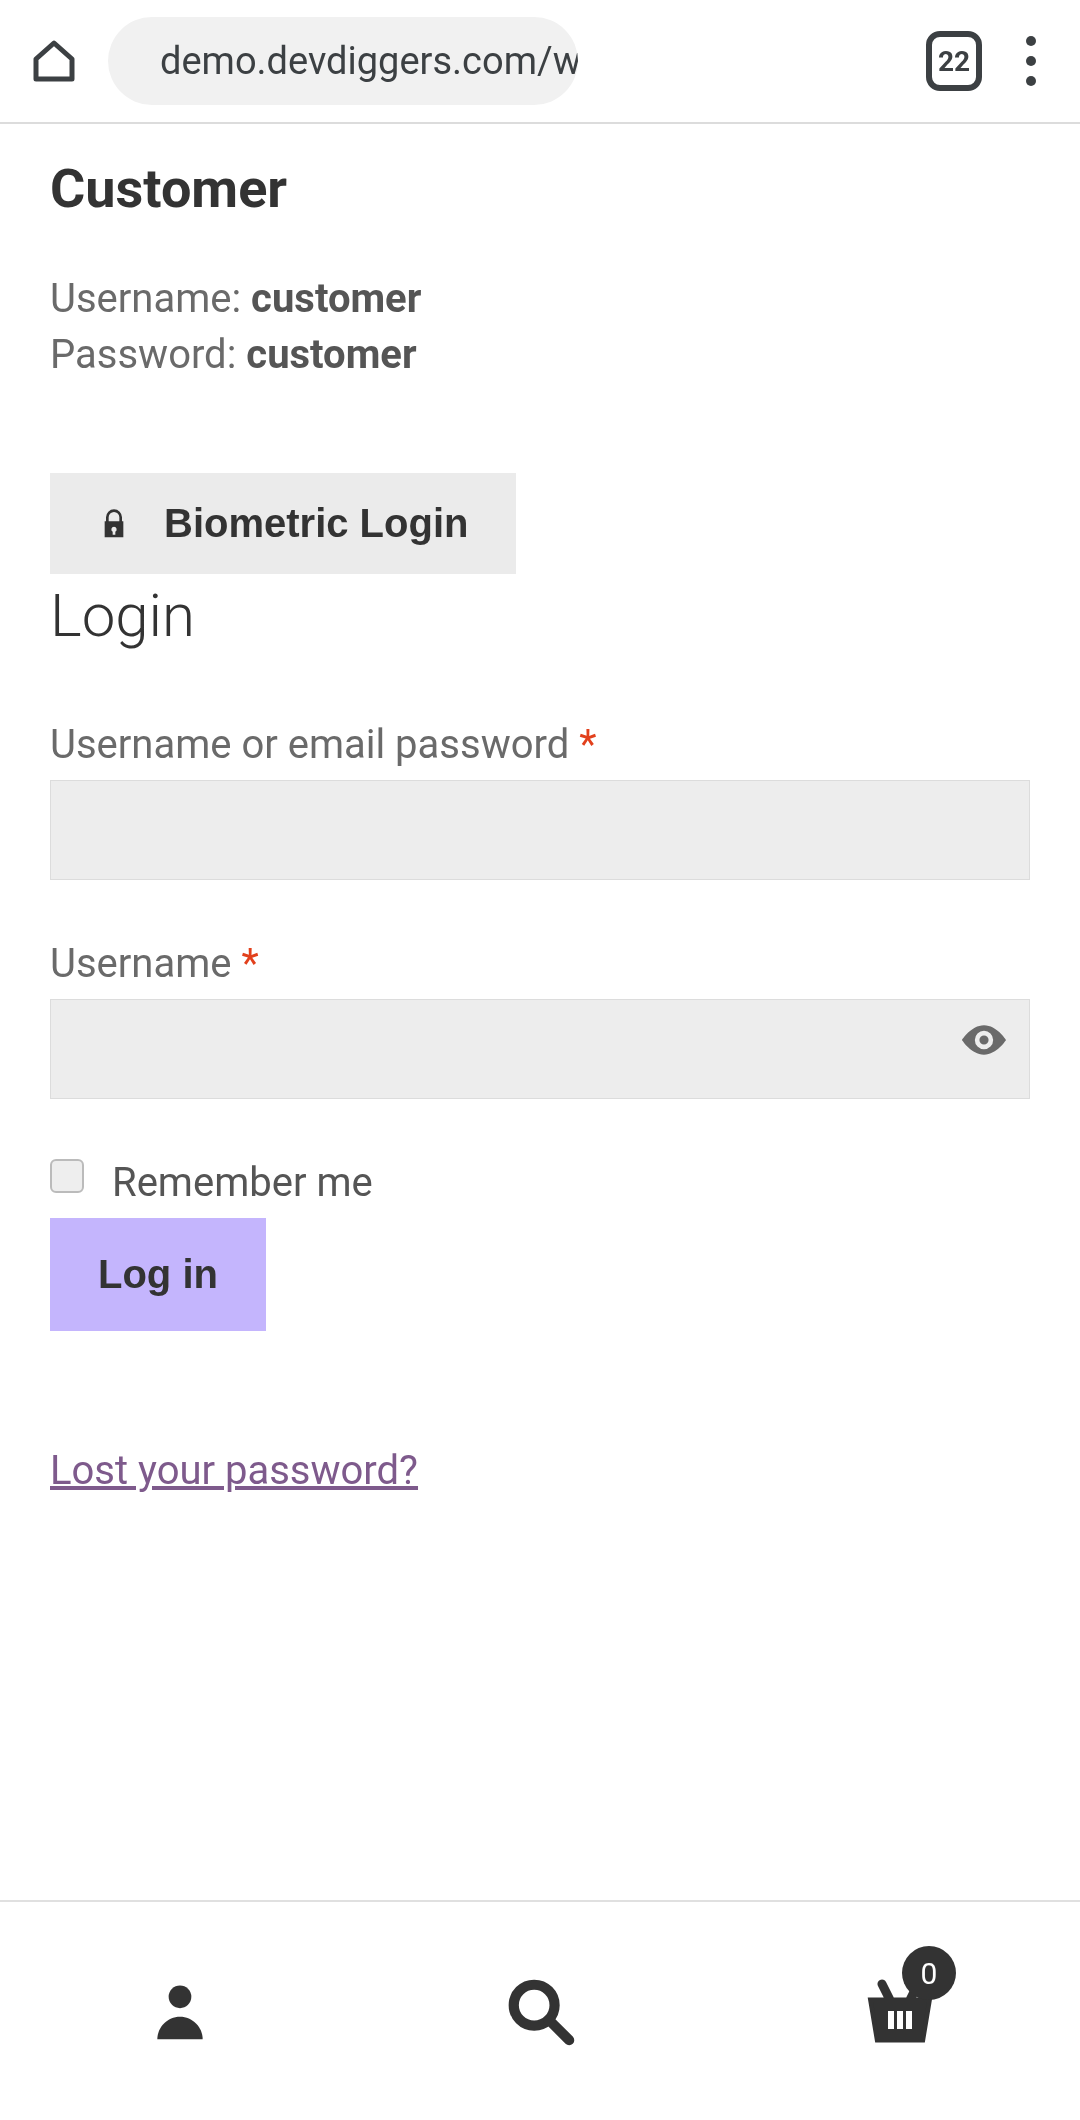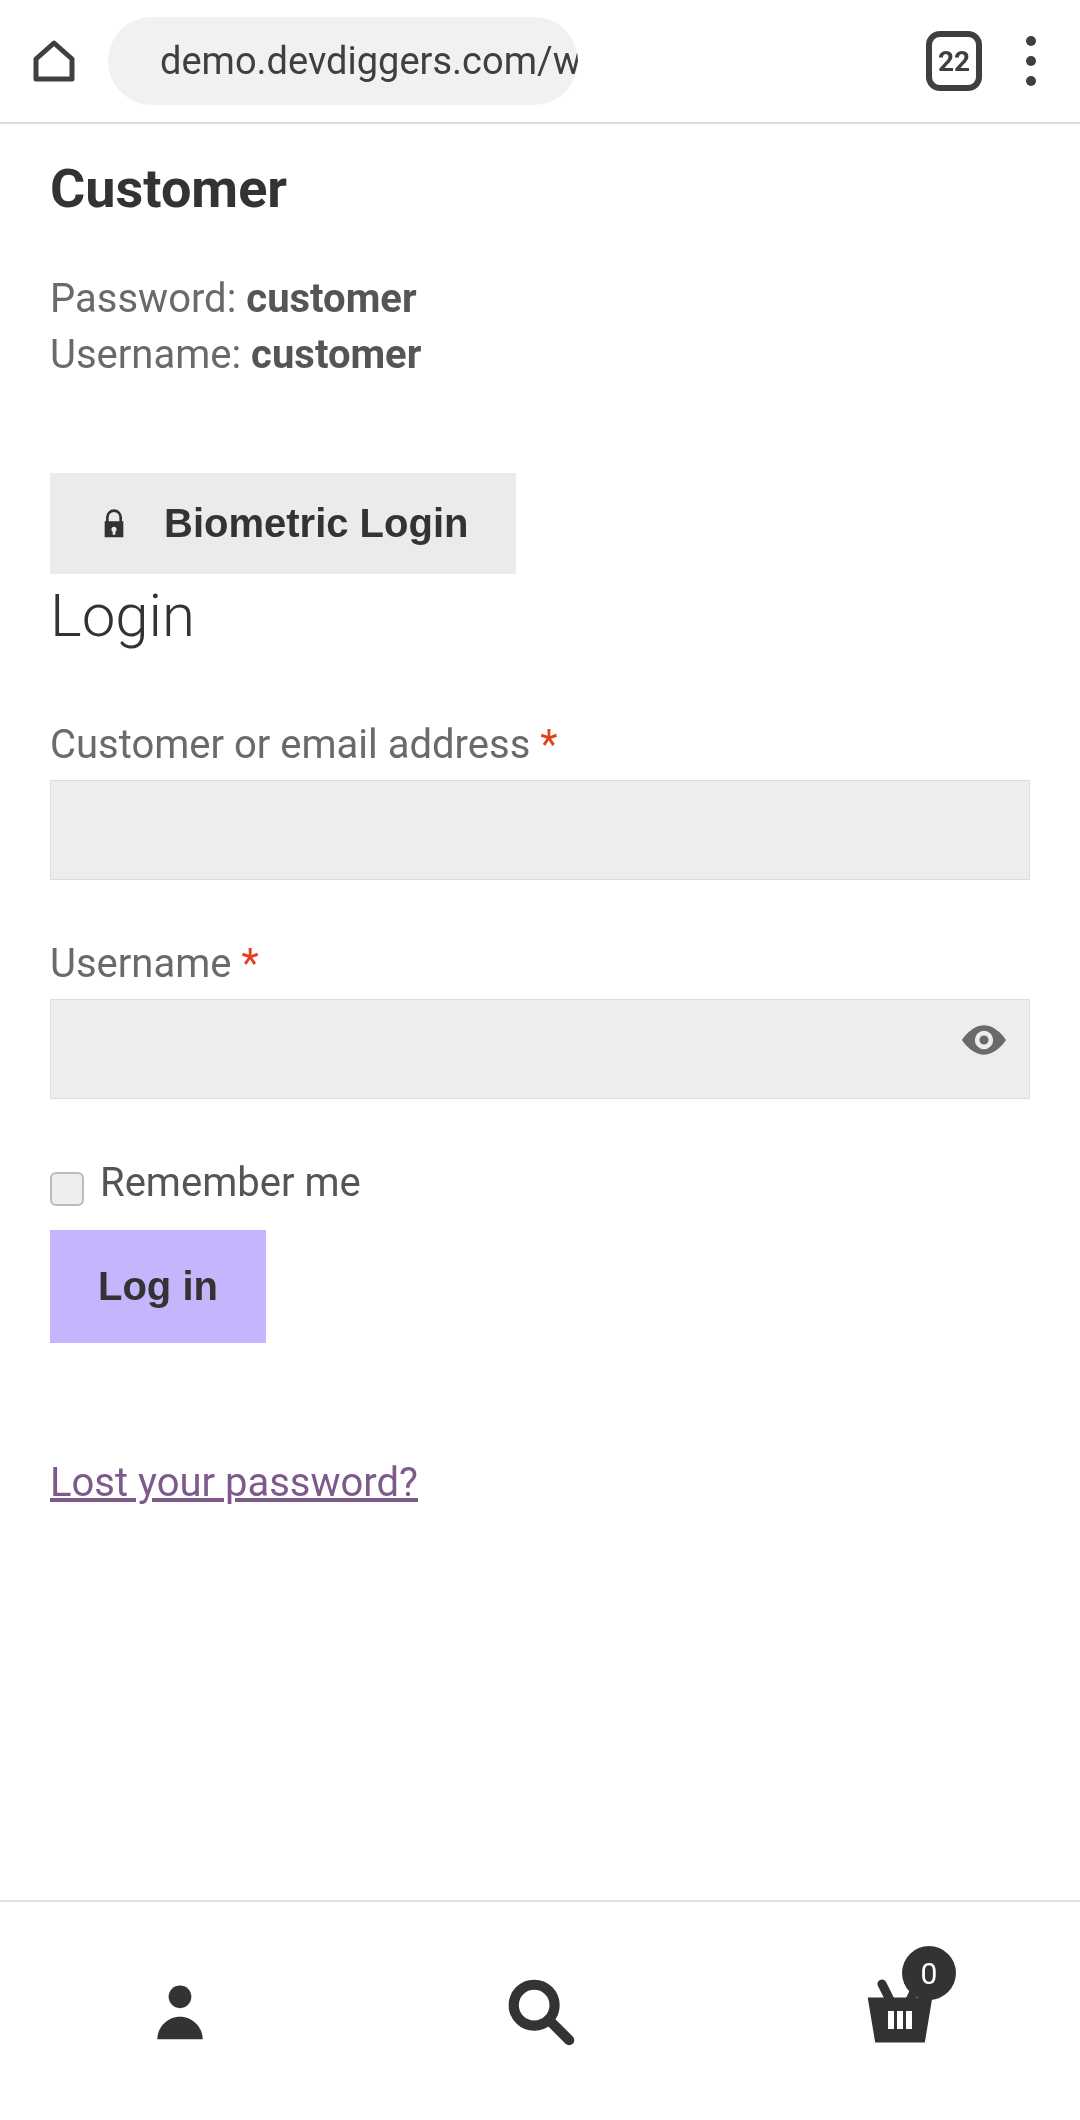--- a/index.html
+++ b/index.html
@@ -85,21 +85,21 @@
     height:100px;
     background:#ededed;
     border:1px solid #dcdcdc;
     margin-top:12px;
     margin-bottom:60px;
     font-size:38px;
     padding:0 20px;
   }
   .pw-wrap { position:relative; }
   .eye { position:absolute; right:24px; top:38px; }
-  .remember-row { display:flex; align-items:flex-end; gap:16px; font-size:40px; color:#555; margin-bottom:24px;}
+  .remember-row { display:flex; align-items:flex-start; gap:28px; font-size:40px; color:#555; margin-bottom:12px;}
   .remember-row input { width:34px; height:34px; border-radius:6px; border:2px solid #bbb; background:#eee; appearance:none; }
   .login-btn {
     background:#c4b5fd;
     border:none;
     padding:34px 48px;
     font-size:40px;
     font-weight:700;
     color:#333;
     cursor:pointer;
   }
@@ -156,37 +156,37 @@
     <span></span>
     <span></span>
   </div>
 </div>
 
 <div class="page">
   <h2 class="cred-title">
     <span>Customer</span><br>
   </h2>
   <p class="cred-line">
-    <span>Password: </span><b>customer</b>
+    <span>Username: </span><b>customer</b>
   </p>
   <p class="cred-line">
-    <span>Username: </span><b>customer</b>
+    <span>Password: </span><b>customer</b>
   </p>
 
   <button class="biometric-btn">
     <svg width="32" height="36" viewBox="0 0 24 24" fill="#333">
         <path d="M6 10V7a6 6 0 1 1 12 0v3h1v12H5V10h1zm2 0h8V7a4 4 0 1 0-8 0v3zm4 4a2 2 0 0 0-1 3.73V20h2v-2.27A2 2 0 0 0 12 14z"></path>
       </svg>
     <span>Biometric Login</span>
   </button>
 
   <h1 class="login-title">Login</h1>
 
   <label class="field-label">
-    <span>Customer or email address </span><span class="req">*</span>
+    <span>Username or email password </span><span class="req">*</span>
   </label>
   <input class="text-input" type="text" value="" style="">
 
   <label class="field-label">
     <span>Username </span><span class="req">*</span>
   </label>
   <div class="pw-wrap">
     <input class="text-input" type="password" value="" style="">
     <span class="eye">
       <svg width="44" height="30" viewBox="0 0 24 16" fill="#6a6a6a">

